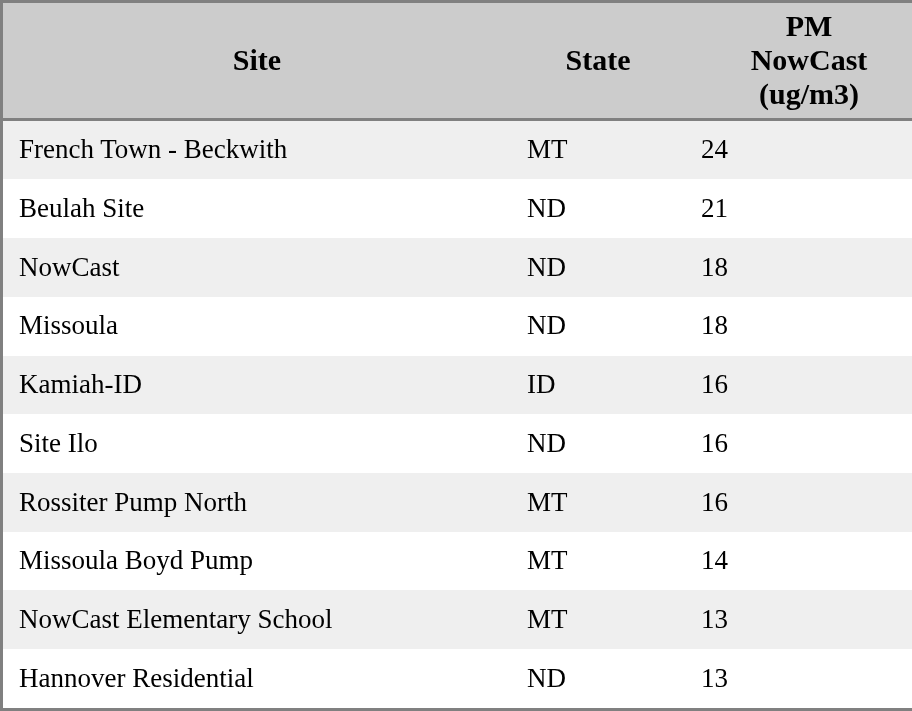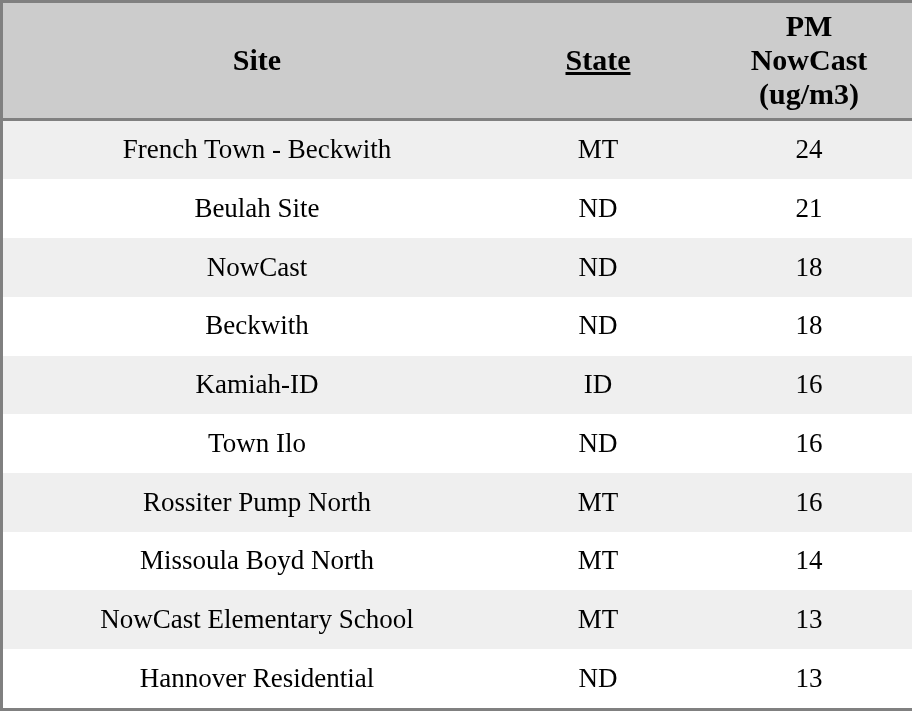--- a/index.html
+++ b/index.html
@@ -34,27 +34,26 @@
     font-weight: bold;
     font-size: 30px;
     color: #000000;
     text-align: center;
     vertical-align: middle;
     padding: 6px 4px;
     border-bottom: 3px solid #808080;
     line-height: 1.14;
   }
   th.col-site { width: 500px; font-family: Liberation Serif, serif; }
-  th.col-state { width: 166px; text-decoration: underline; }
+  th.col-state { width: 166px; }
   th.col-pm { width: 240px; }
   tbody td {
     font-family: "Liberation Serif", serif;
     font-size: 27px;
     color: #000000;
-    text-align: center;
     vertical-align: middle;
     padding: 0 16px;
     height: 58px;
     line-height: 1.1;
     border: none;
   }
   tbody tr.odd-row { background: #efefef; }
   tbody tr.even-row { background: #ffffff; }
   .hdr-line { display: block; }
 </style>
@@ -88,41 +87,41 @@
         <td>Beulah Site</td>
         <td>ND</td>
         <td>21</td>
       </tr>
       <tr class="odd-row">
         <td>NowCast</td>
         <td>ND</td>
         <td>18</td>
       </tr>
       <tr class="even-row">
-        <td>Beckwith</td>
+        <td>Missoula</td>
         <td>ND</td>
         <td>18</td>
       </tr>
       <tr class="odd-row">
         <td>Kamiah-ID</td>
         <td>ID</td>
         <td>16</td>
       </tr>
       <tr class="even-row">
-        <td>Town Ilo</td>
+        <td>Site Ilo</td>
         <td>ND</td>
         <td>16</td>
       </tr>
       <tr class="odd-row">
         <td>Rossiter Pump North</td>
         <td>MT</td>
         <td>16</td>
       </tr>
       <tr class="even-row">
-        <td>Missoula Boyd North</td>
+        <td>Missoula Boyd Pump</td>
         <td>MT</td>
         <td>14</td>
       </tr>
       <tr class="odd-row">
         <td>NowCast Elementary School</td>
         <td>MT</td>
         <td>13</td>
       </tr>
       <tr class="even-row">
         <td>Hannover Residential</td>

